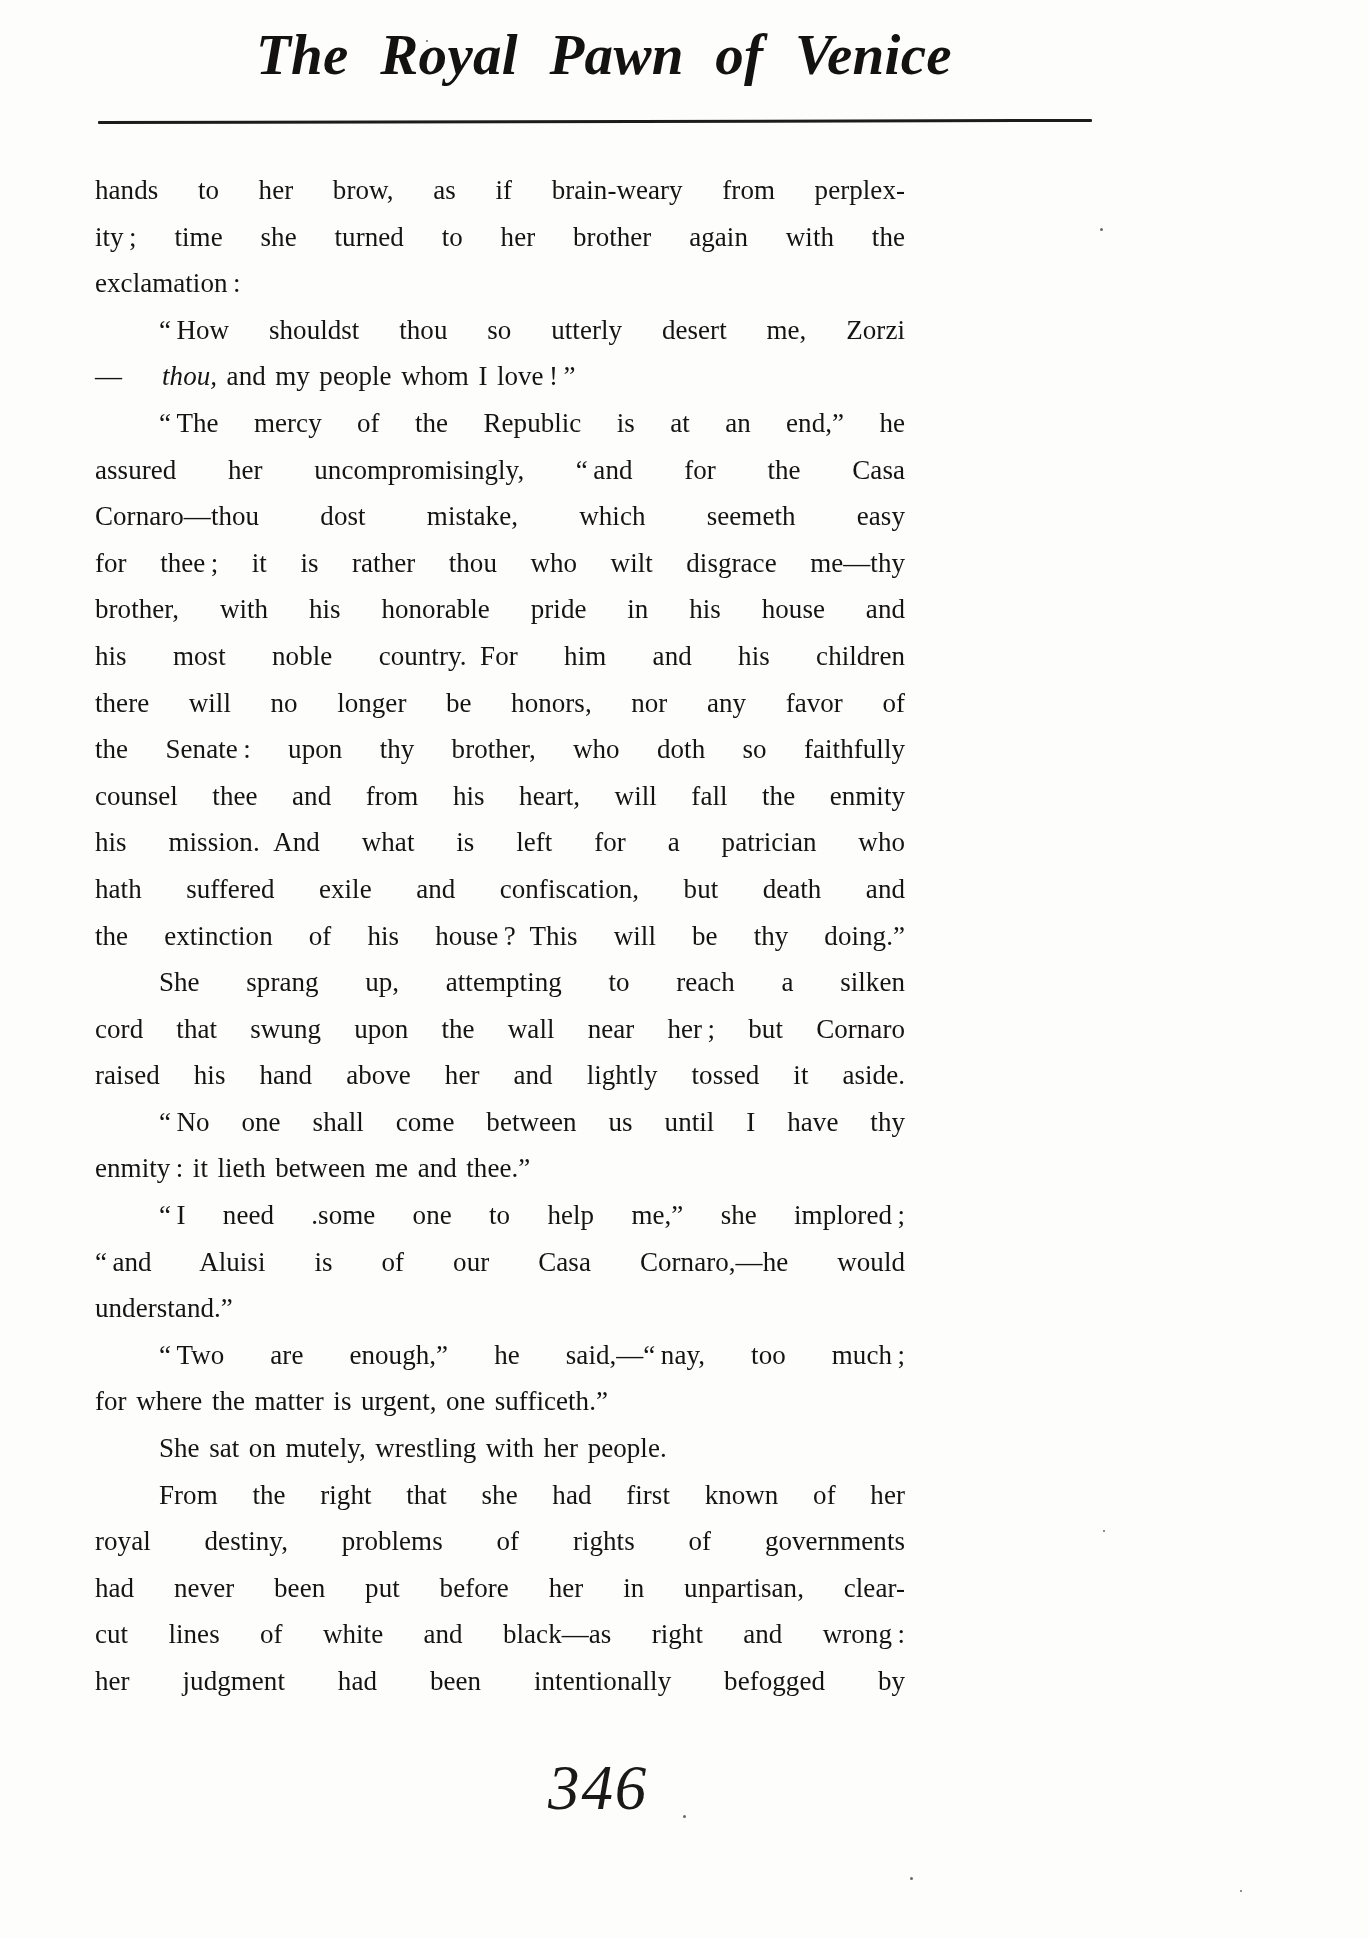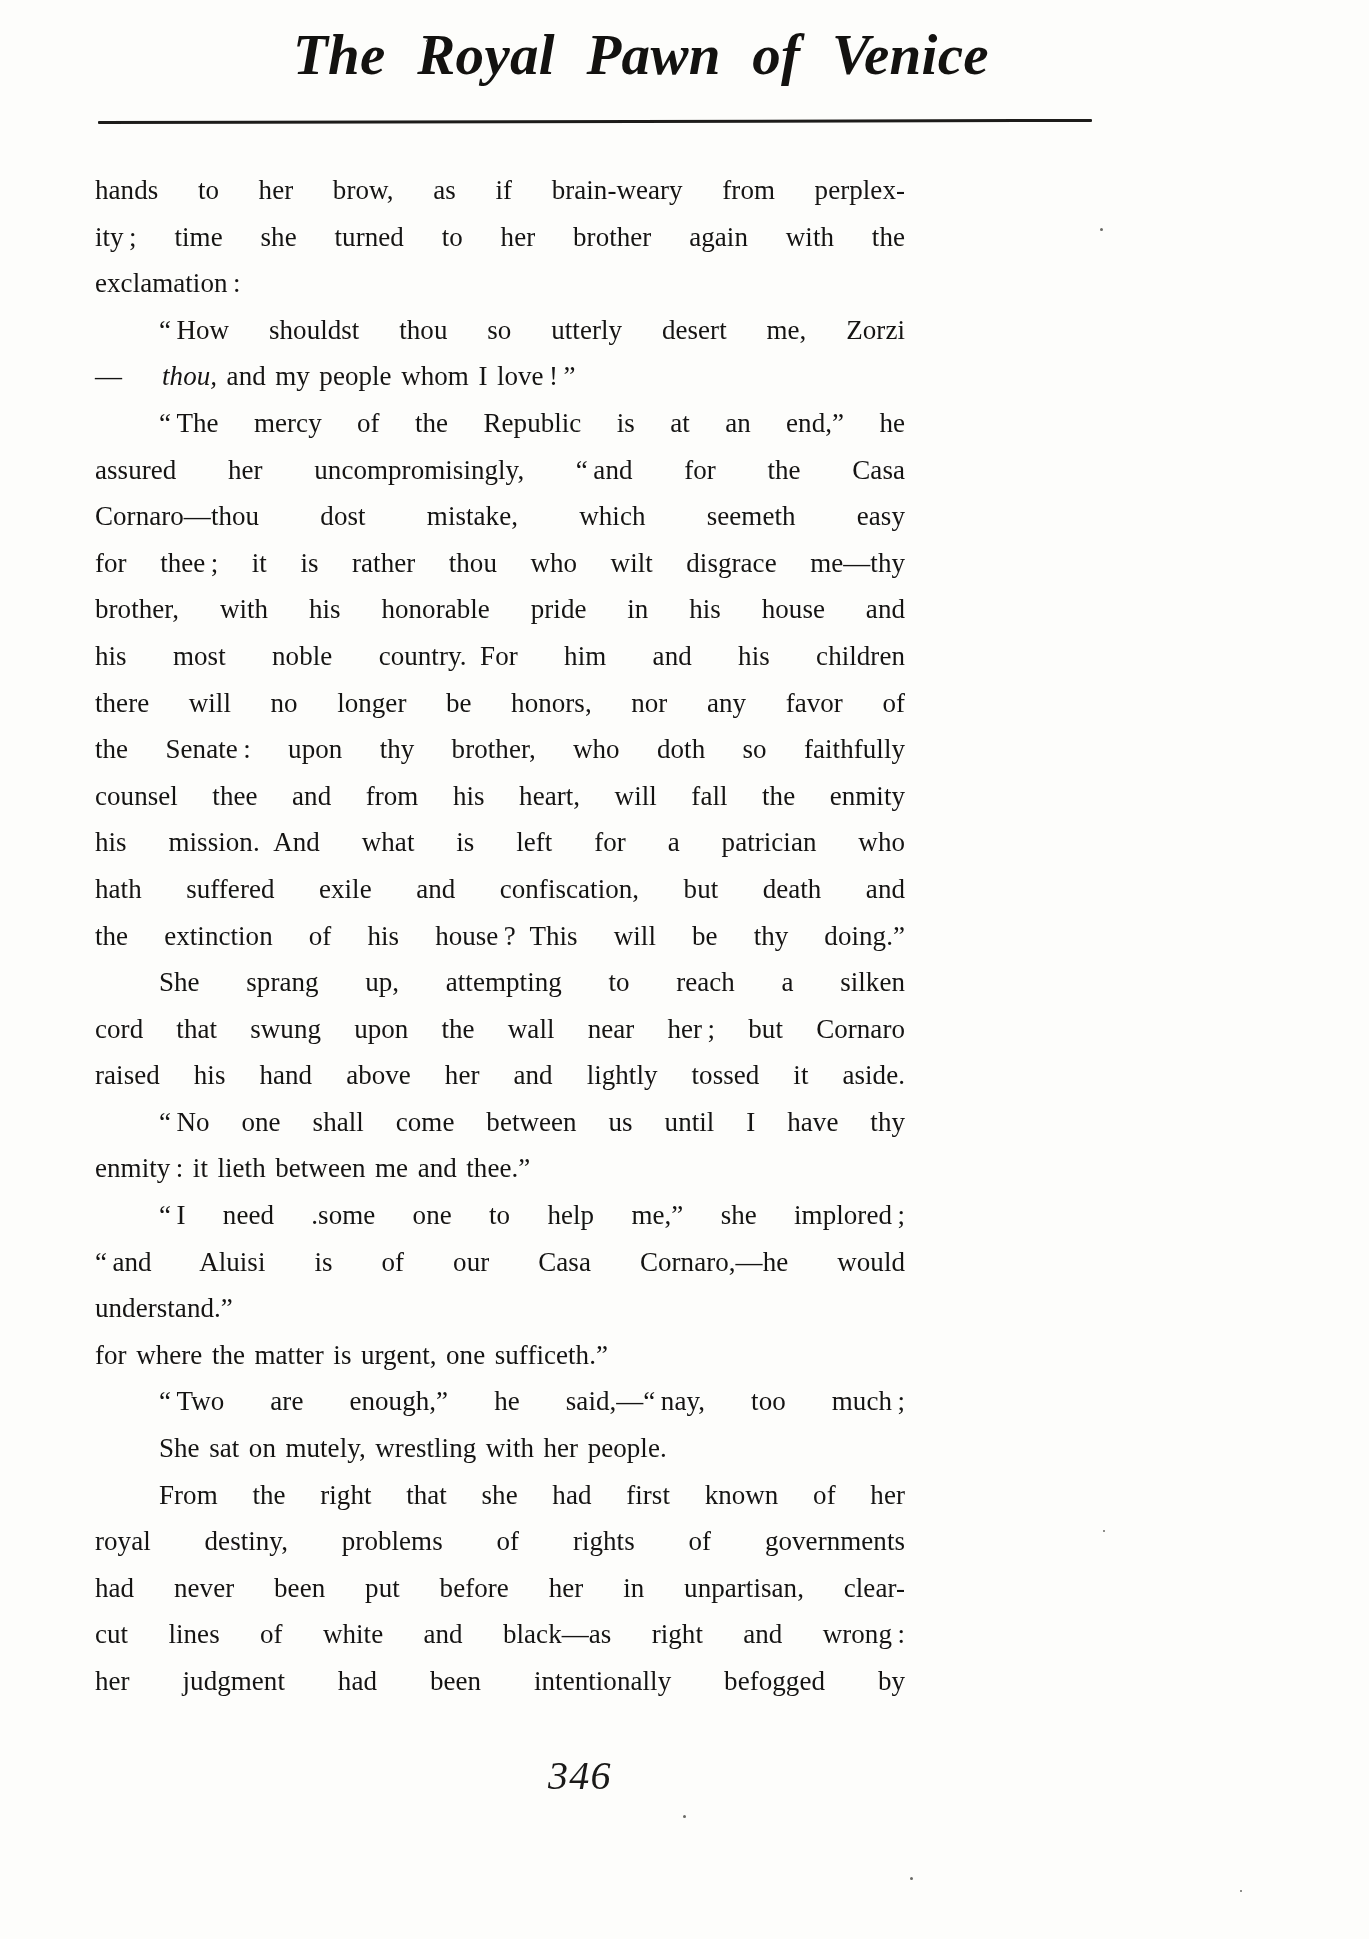--- a/index.html
+++ b/index.html
@@ -13,21 +13,20 @@
   }
   .title{
     position:absolute;
     left:256px;top:22px;width:681px;
     font-style:italic;font-weight:bold;
     font-size:57px;line-height:1.15;
     white-space:nowrap;
     word-spacing:0.30em;
     letter-spacing:0.005em;
     color:#131210;
-    margin-left:37px;
   }
   .rule{
     position:absolute;
     left:98px;top:120px;width:994px;height:3px;
     background:#1d1c1a;
     transform:rotate(-0.12deg);
     border-radius:1px;
   }
   .body-text{
     position:absolute;
@@ -42,21 +41,21 @@
     text-align:justify;
     text-align-last:justify;
     text-justify:inter-word;
   }
   .line.end{text-align-last:left;}
   .line.indent{text-indent:64px;}
   .it{font-style:italic;margin-left:40px;}
   .folio{
     position:absolute;
     left:548px;top:1752px;
-    font-size:40px;
+    font-size:63px;
     font-style:italic;
     letter-spacing:0.03em;
     color:#1a1918;
   }
   .speck{position:absolute;border-radius:50%;background:#6a6a66;}
 </style>
 </head>
 <body>
 
 <div class="page">
@@ -97,22 +96,22 @@
       <div class="para">
         <div class="line indent"><span>“ No one shall come between us until I have thy</span></div>
         <div class="line end"><span>enmity : it lieth between me and thee.”</span></div>
       </div>
       <div class="para">
         <div class="line indent"><span>“ I need .some one to help me,” she implored ;</span></div>
         <div class="line"><span>“ and Aluisi is of our Casa Cornaro,—he would</span></div>
         <div class="line end"><span>understand.”</span></div>
       </div>
       <div class="para">
+        <div class="line indent"><span>“ Two are enough,” he said,—“ nay, too much ;</span></div>
         <div class="line end"><span>for where the matter is urgent, one sufficeth.”</span></div>
-        <div class="line indent"><span>“ Two are enough,” he said,—“ nay, too much ;</span></div>
       </div>
       <div class="para">
         <div class="line indent end"><span>She sat on mutely, wrestling with her people.</span></div>
       </div>
       <div class="para">
         <div class="line indent"><span>From the right that she had first known of her</span></div>
         <div class="line"><span>royal destiny, problems of rights of governments</span></div>
         <div class="line"><span>had never been put before her in unpartisan, clear-</span></div>
         <div class="line"><span>cut lines of white and black—as right and wrong :</span></div>
         <div class="line"><span>her judgment had been intentionally befogged by</span></div>

